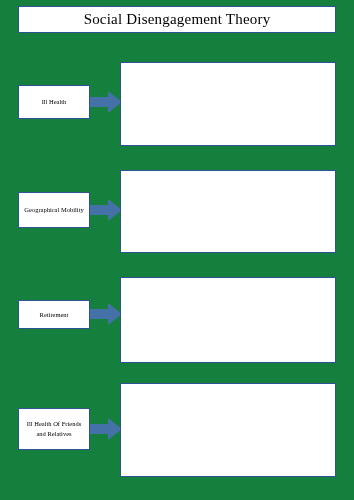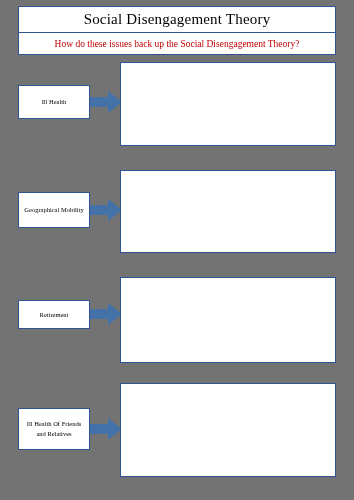--- a/index.html
+++ b/index.html
@@ -10,21 +10,21 @@
     width: 354px;
     height: 500px;
     background: #ffffff;
     font-family: "Liberation Serif", serif;
     overflow: hidden;
   }
   .page {
     position: relative;
     width: 354px;
     height: 500px;
-    background: #737373;
+    background: #15803d;
     box-sizing: border-box;
   }
 
   
   .title-box {
     position: absolute;
     left: 18px;
     top: 6px;
     width: 318px;
     height: 27px;
@@ -119,23 +119,20 @@
 </style>
 </head>
 <body>
 
 <div class="page">
 
   <div class="title-box">
     <div class="title-text">Social Disengagement Theory</div>
   </div>
 
-  <div class="subtitle-box">
-    <div class="subtitle-text">How do these issues back up the Social Disengagement Theory?</div>
-  </div>
 
   <div class="row1">
     <div class="label-box">
       <span class="label-text">Ill Health</span>
     </div>
     <svg class="arrow" viewBox="0 0 32 22">
       <polygon points="0,6 18,6 18,0 32,11 18,22 18,16 0,16" fill="#4472a8"></polygon>
     </svg>
     <div class="answer-box"></div>
   </div>

